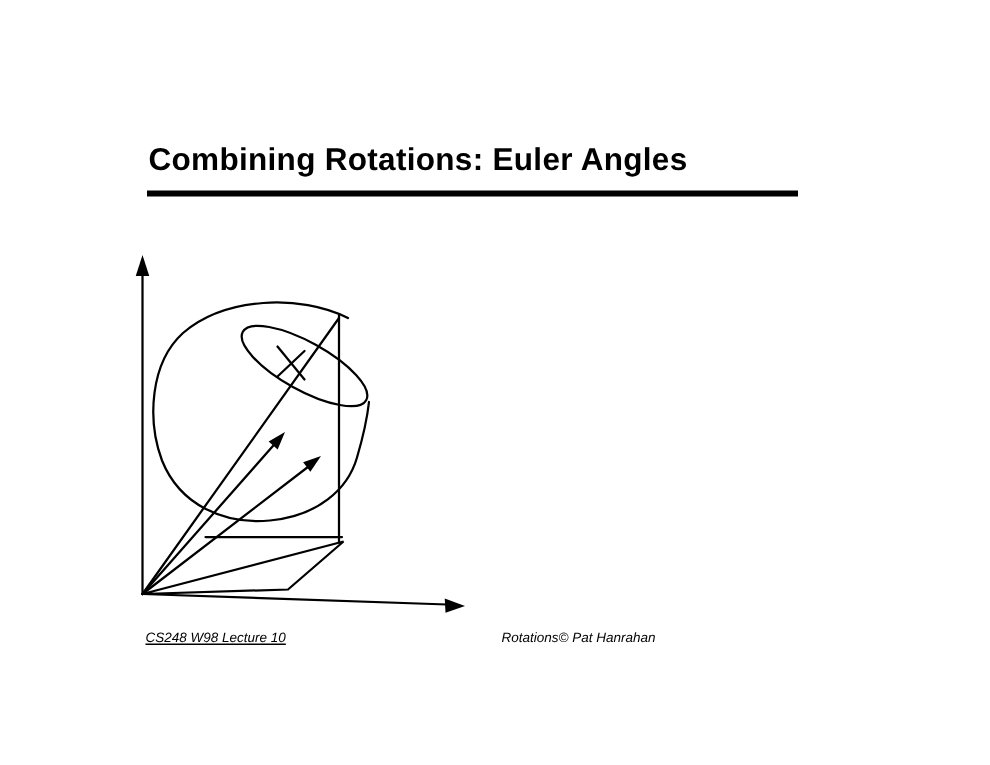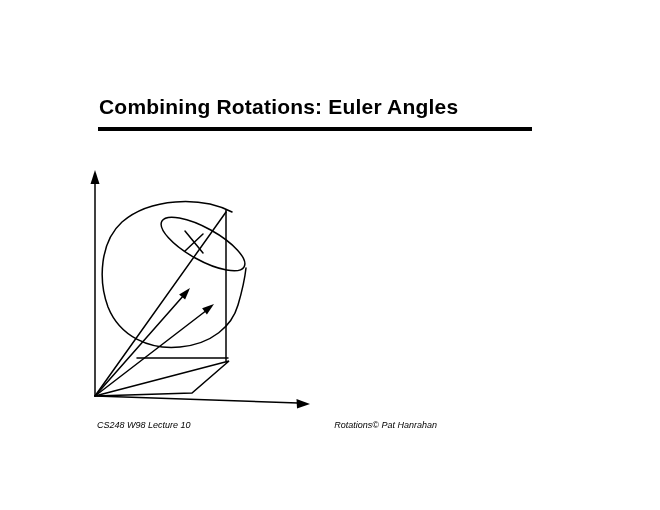--- a/index.html
+++ b/index.html
@@ -32,20 +32,21 @@
   .diagram {
     position: absolute;
     left: 0; top: 0;
   }
   .footer-left {
     position: absolute;
     left: 97px; top: 420px;
     font-size: 9px;
     font-style: italic;
     white-space: nowrap;
+    text-decoration: underline;
   }
   .footer-right {
     position: absolute;
     right: 95px; top: 420px;
     font-size: 9px;
     font-style: italic;
     white-space: nowrap;
   }
 </style>
 </head>

